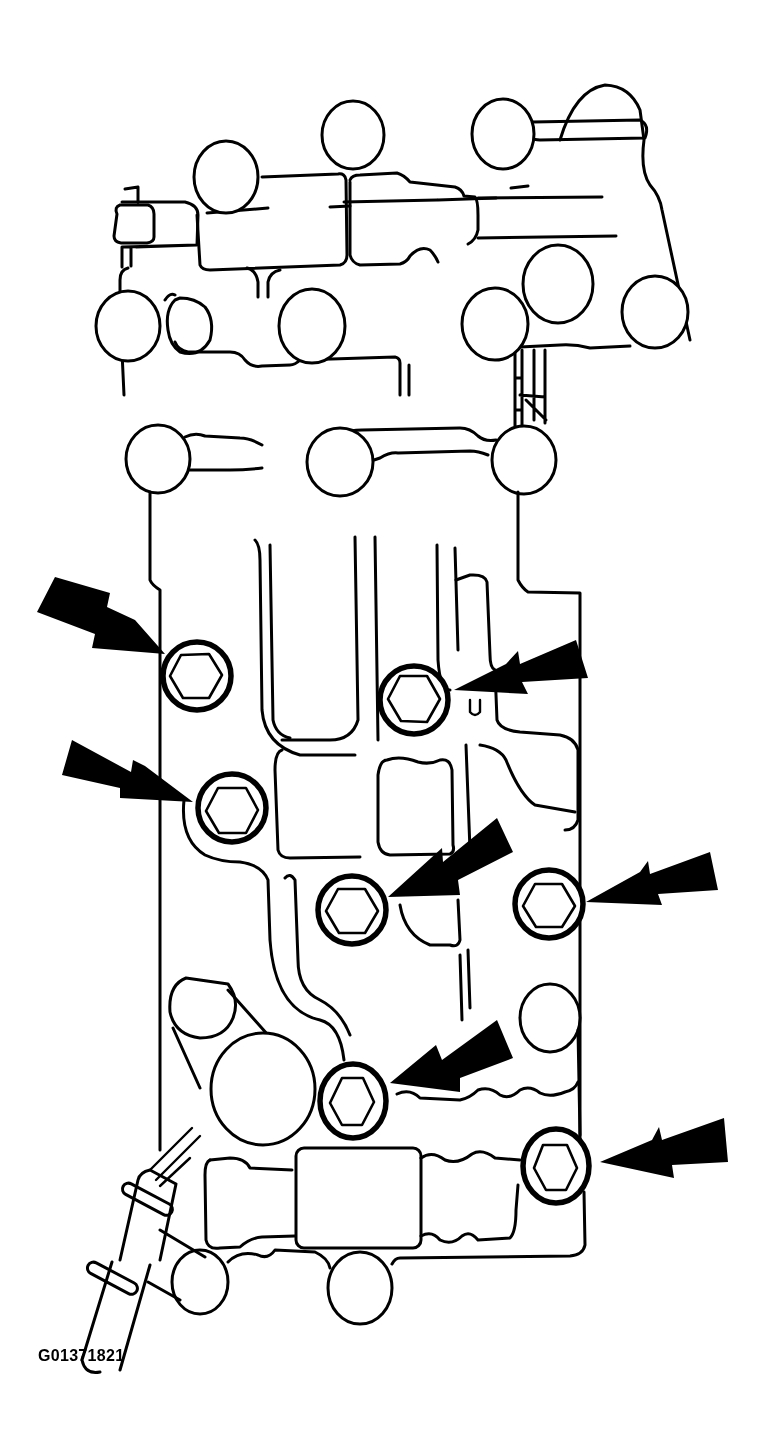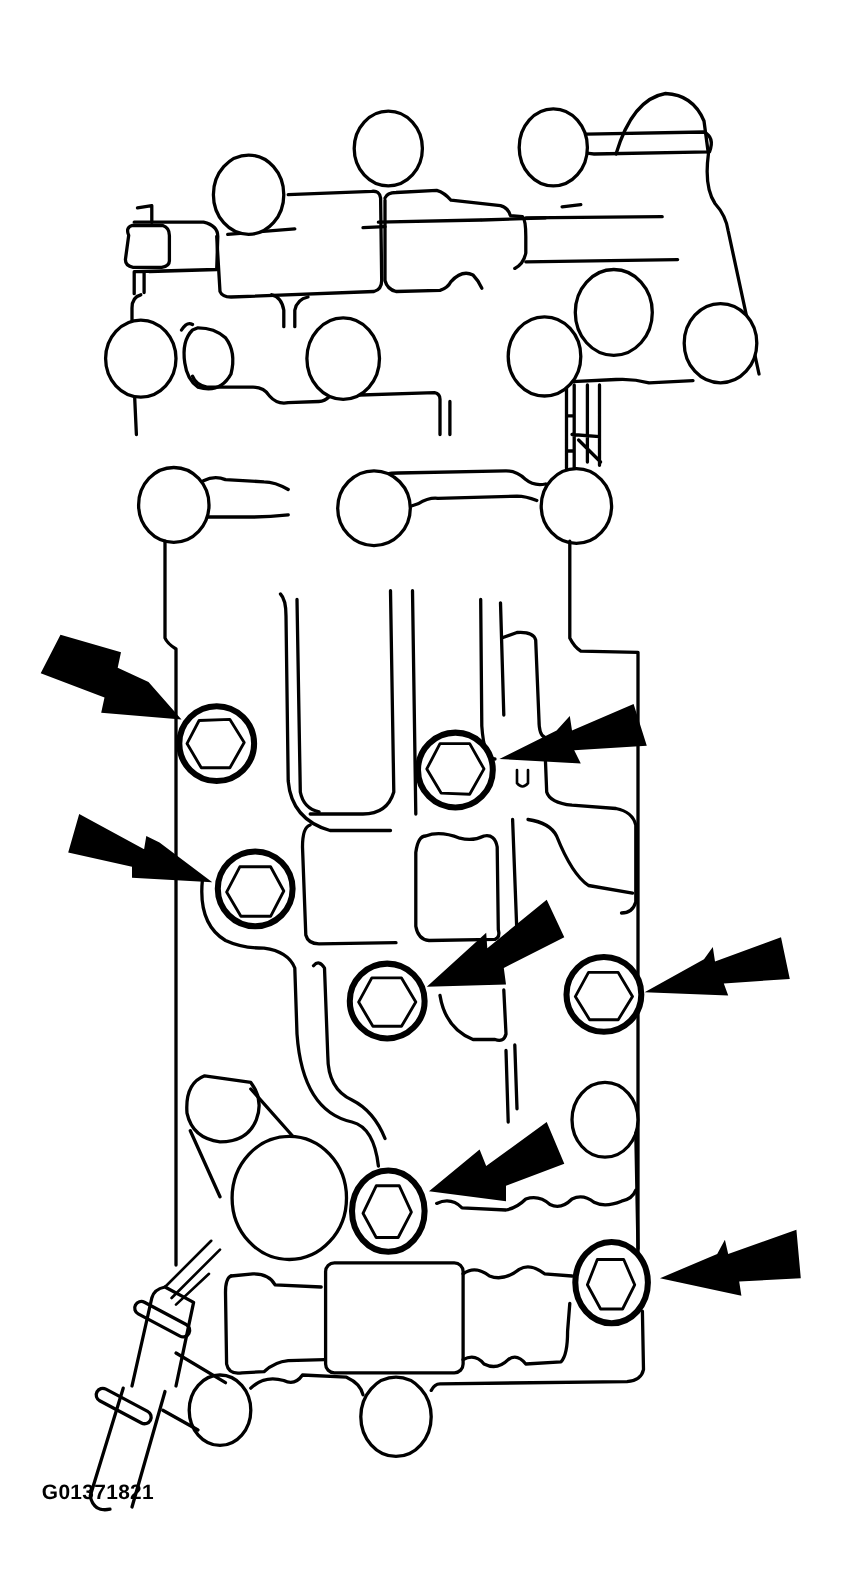--- a/index.html
+++ b/index.html
@@ -7,21 +7,21 @@
   #diagram { position: absolute; left: 0; top: 0; width: 766px; height: 1446px; }
   .ln { fill: none; stroke: #000; stroke-width: 3; stroke-linejoin: round; stroke-linecap: round; }
   .thin { fill: none; stroke: #000; stroke-width: 2.4; stroke-linecap: round; stroke-linejoin: round; }
   .boss { fill: #fff; stroke: #000; stroke-width: 3; }
   .bolt-ring { fill: #fff; stroke: #000; stroke-width: 5.5; }
   .bolt-hex { fill: none; stroke: #000; stroke-width: 2.6; stroke-linejoin: round; }
   .arrow { fill: #000; stroke: none; }
   #figure-id {
     position: absolute; left: 38px; top: 1347px;
     font-family: "Liberation Sans", sans-serif; font-weight: bold;
-    font-size: 19px; color: #000; letter-spacing: 0.3px;
+    font-size: 16px; color: #000; letter-spacing: 0.3px;
   }
 </style>
 </head>
 <body>
 
 <svg id="diagram" viewBox="0 0 766 1446" xmlns="http://www.w3.org/2000/svg">
 
   <g>
 
     <path class="ln" d="M207,213 L268,208 M344,202 L437,200 M511,188 L528,186 M560,140 Q575,90 605,85 Q630,86 640,110 L644,140 Q640,170 650,185 Q660,196 662,210 L690,340"></path>

